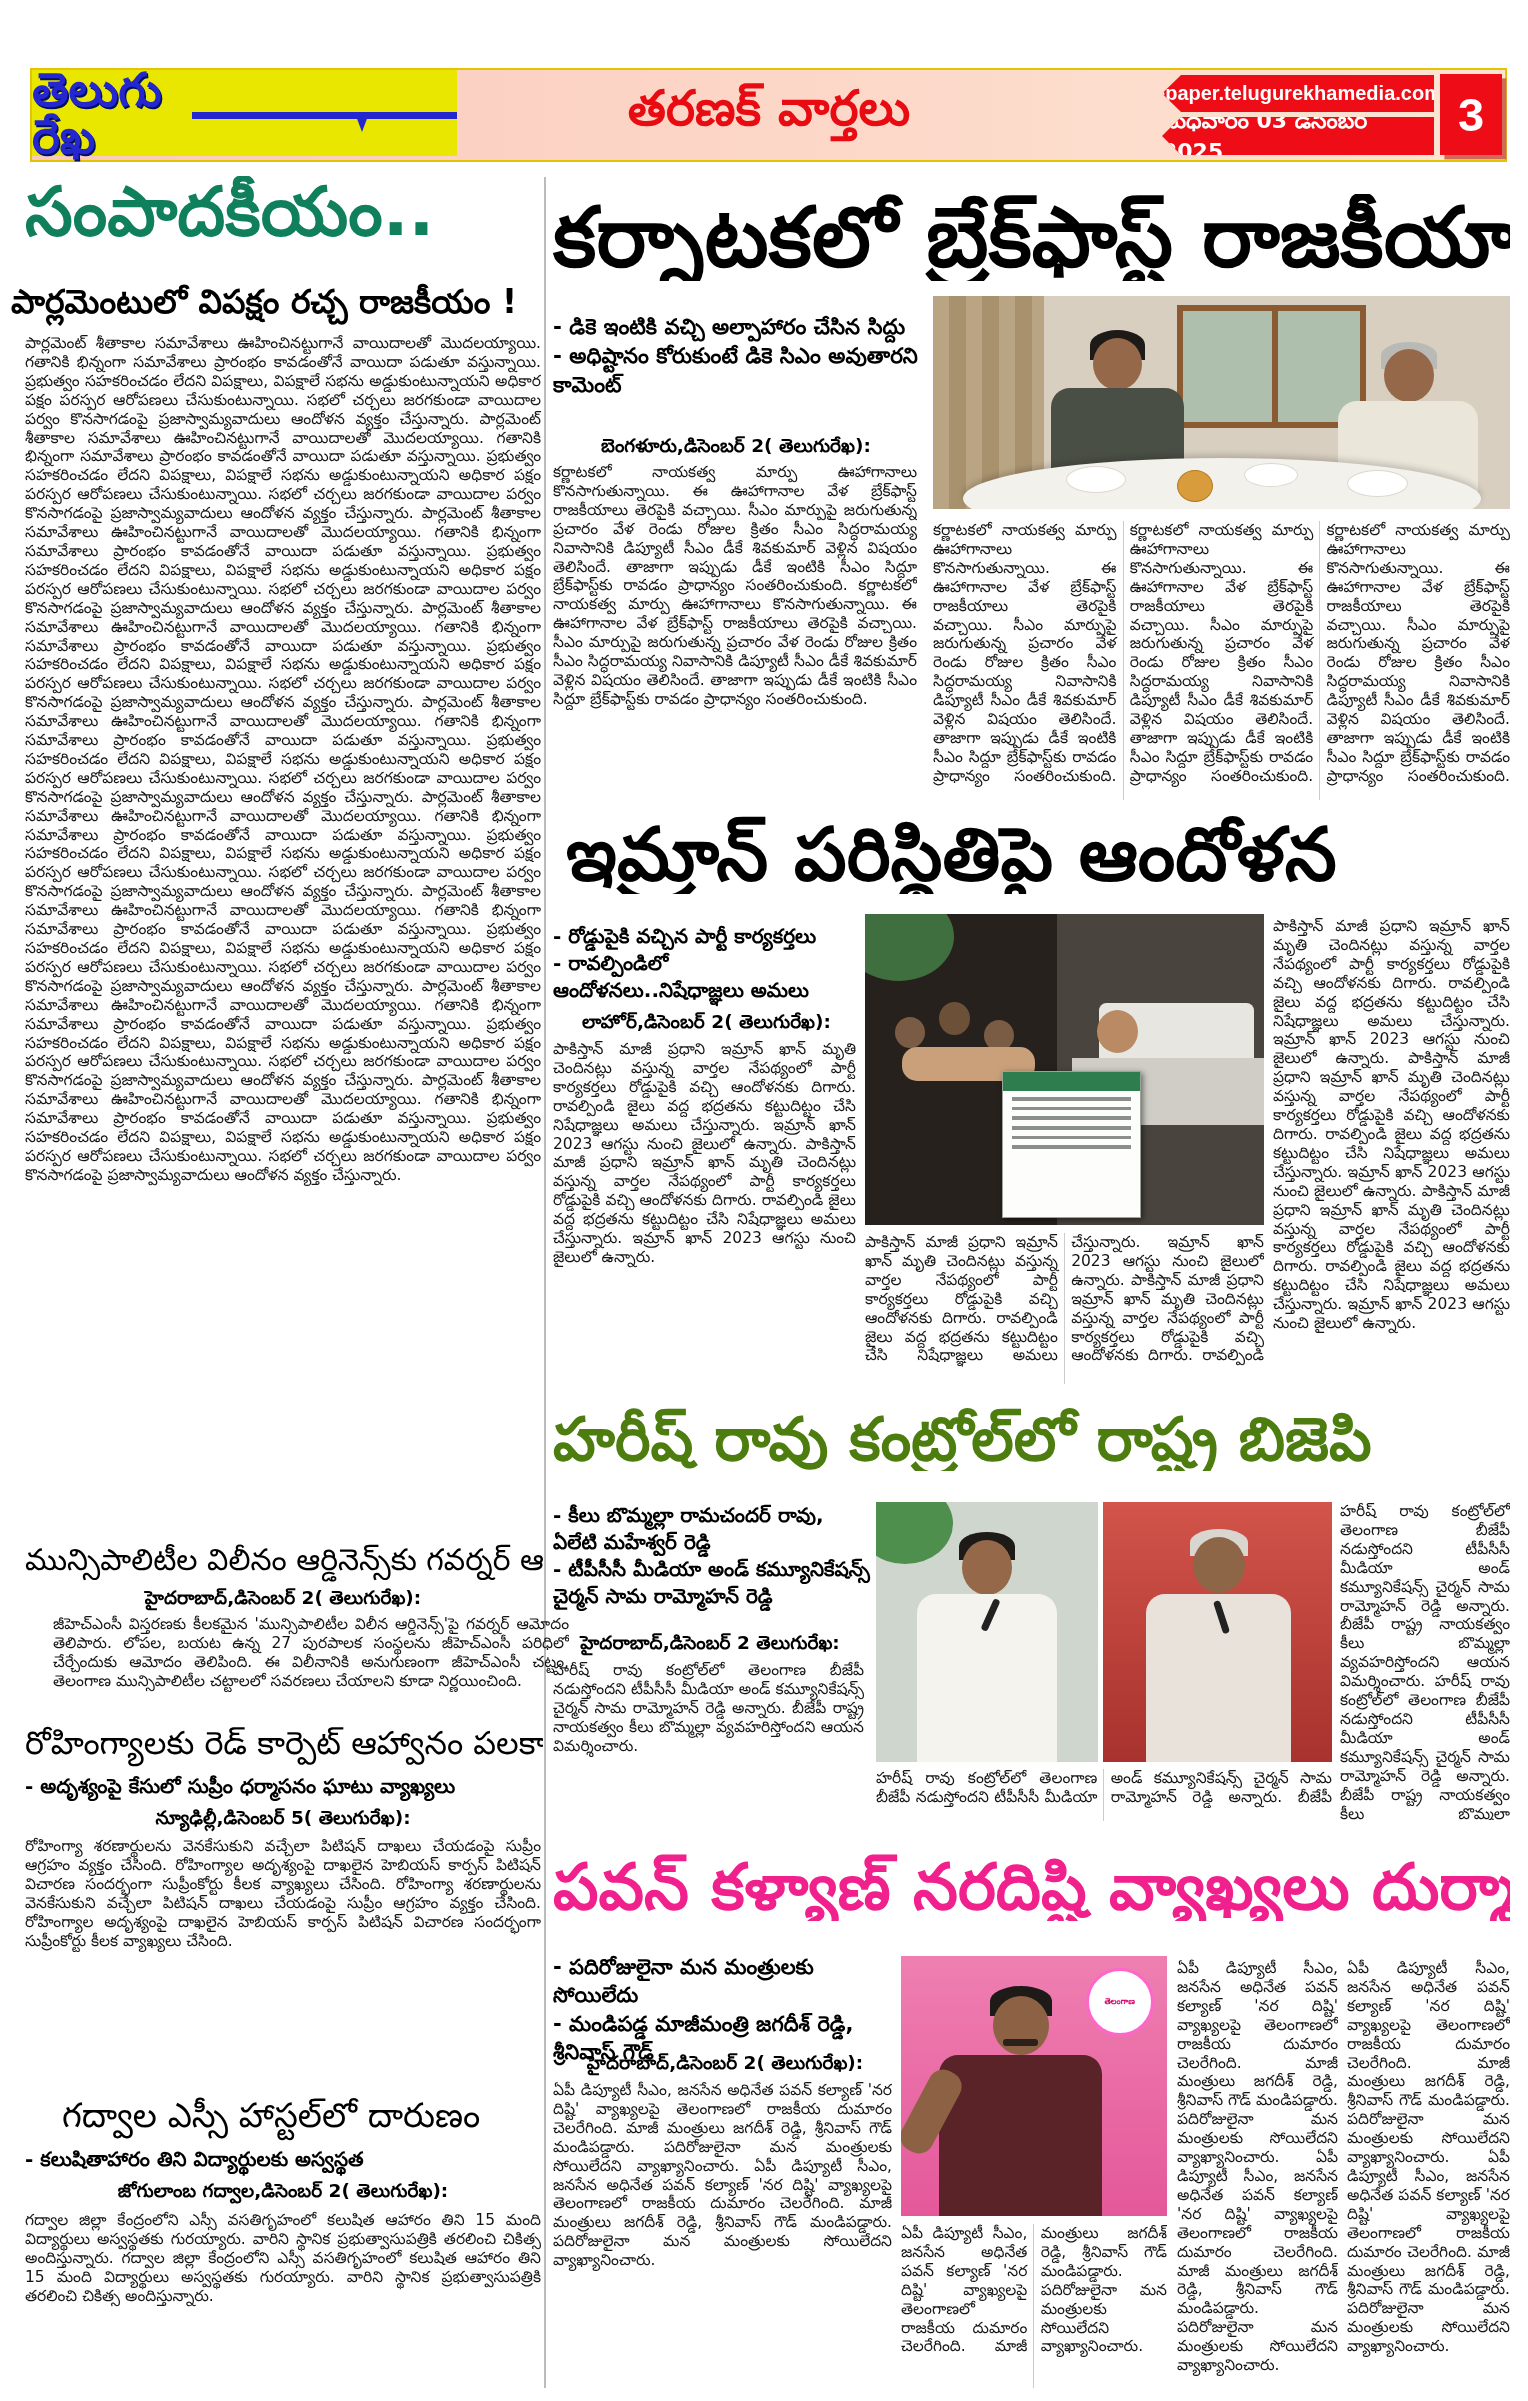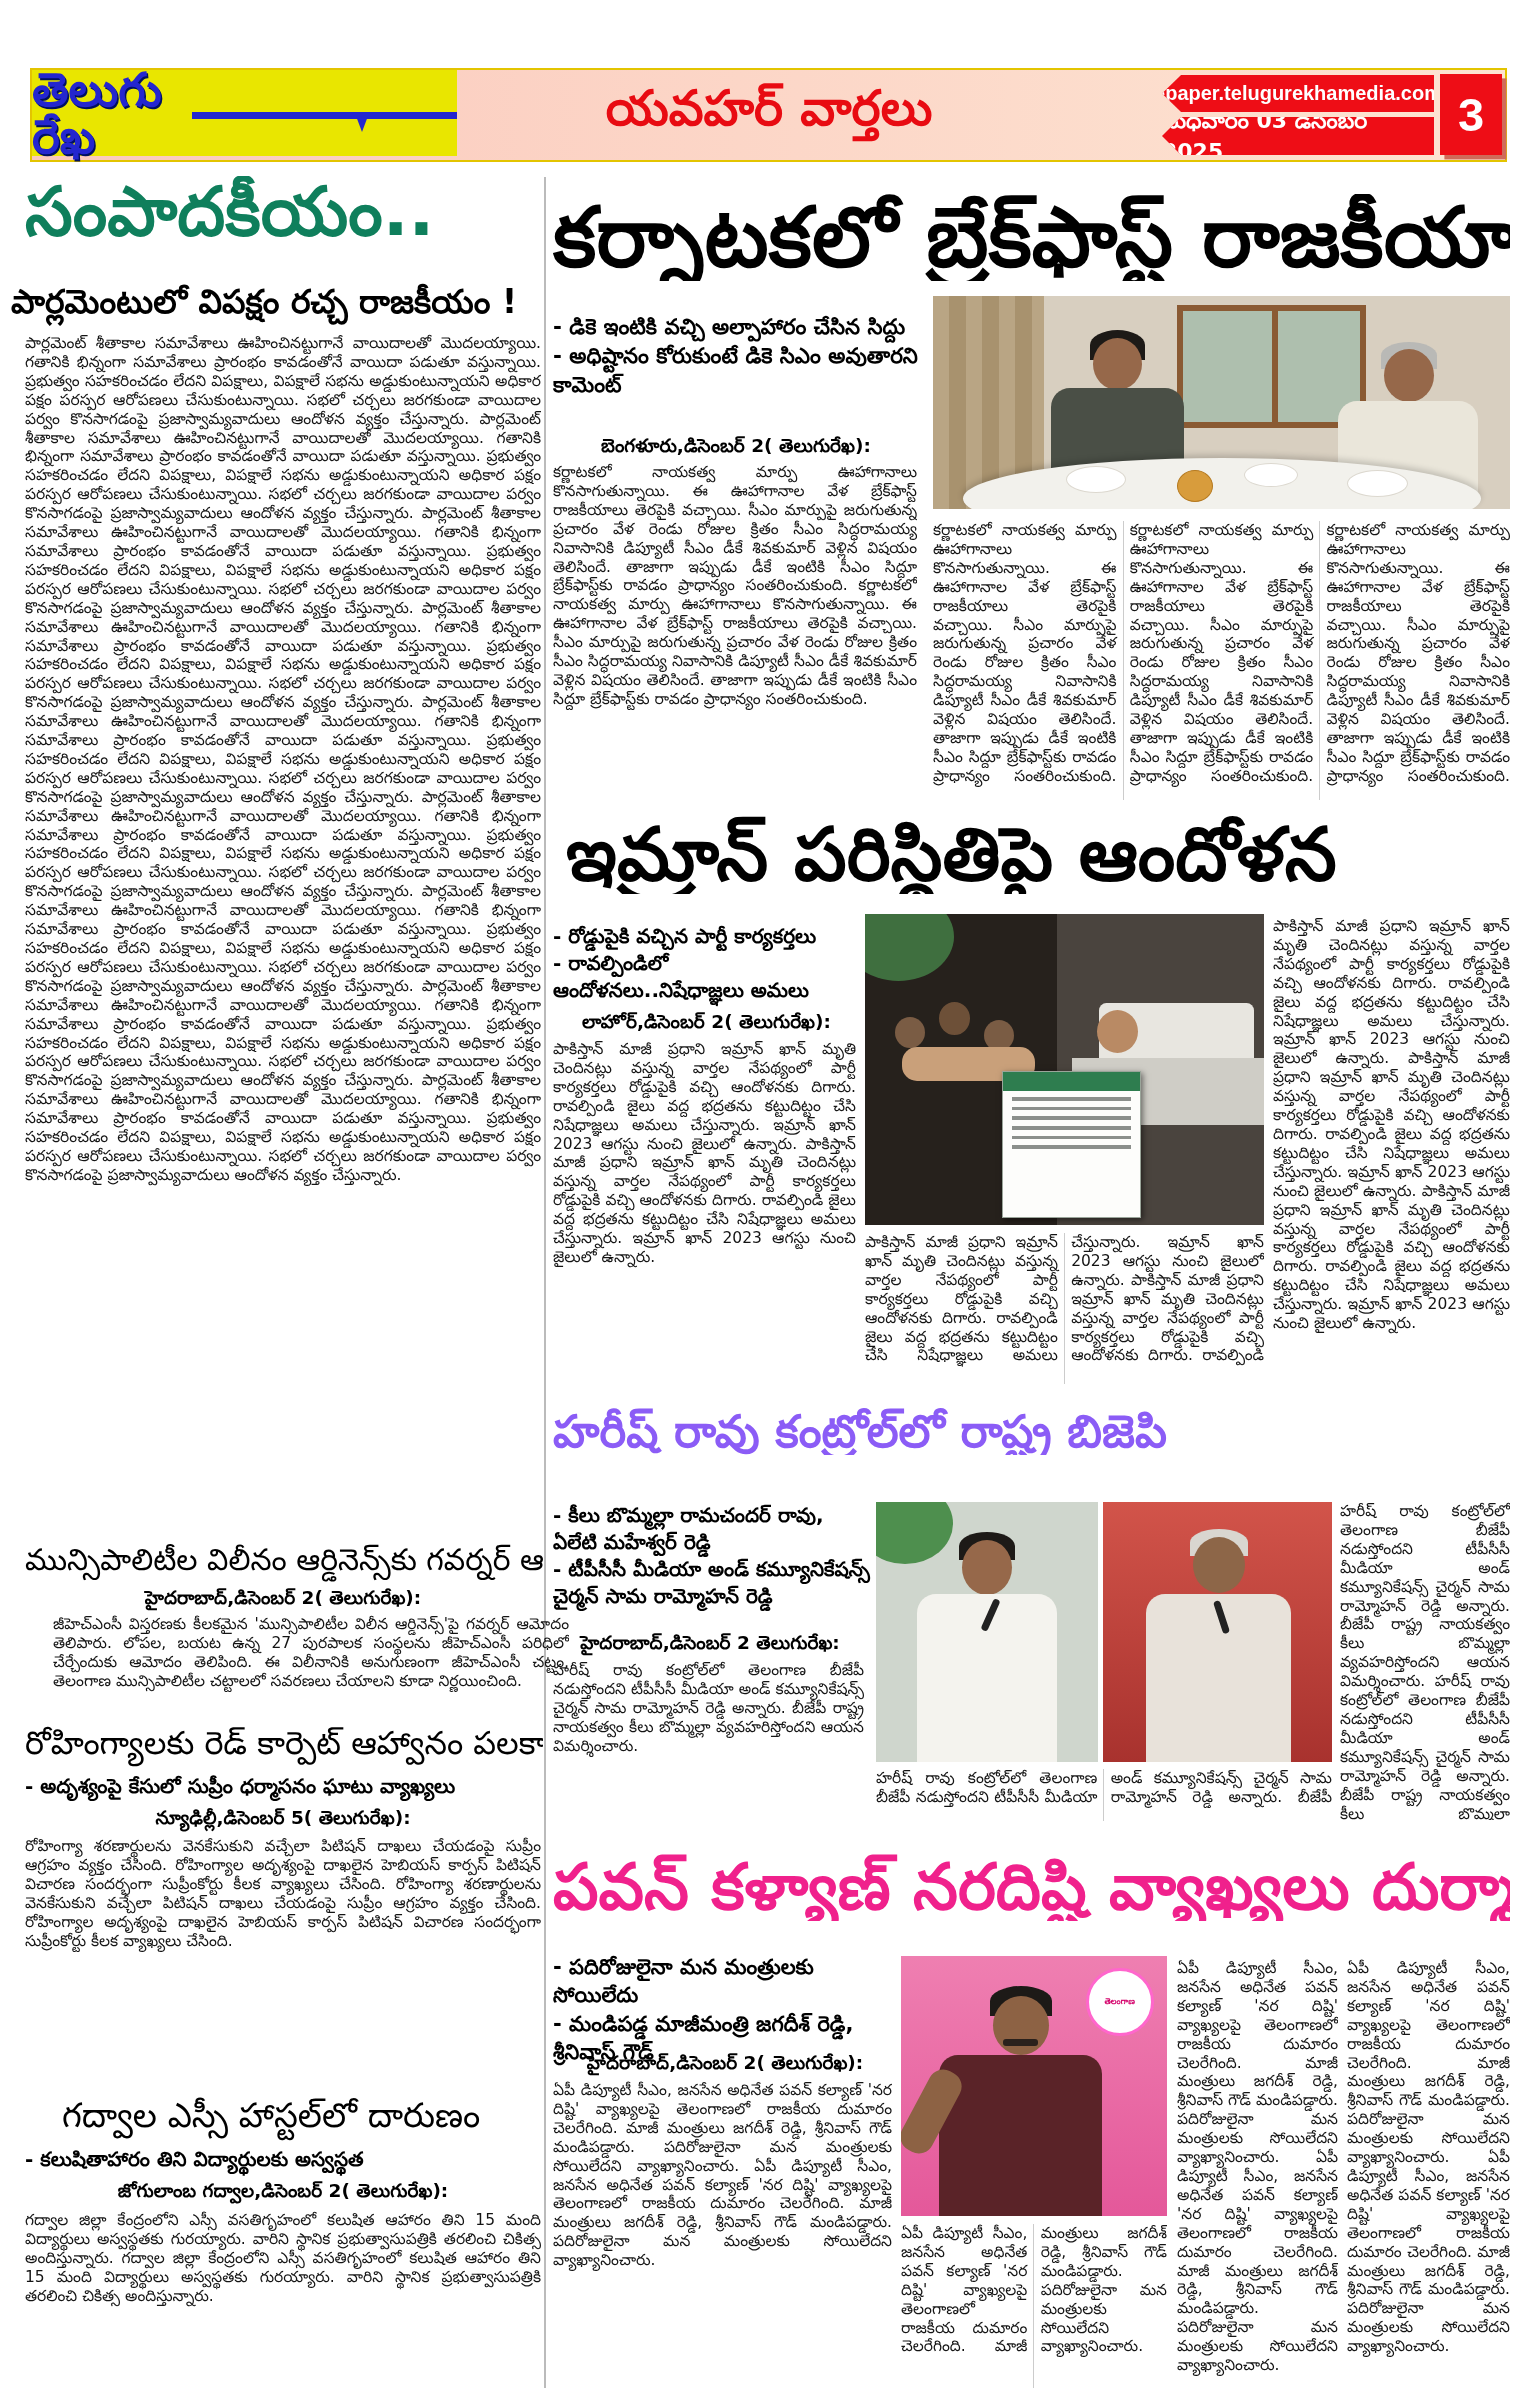--- a/index.html
+++ b/index.html
@@ -27,21 +27,21 @@
   .dateline{font-size:18.5px;font-weight:bold;text-align:center;color:#000;}
   .subhead{font-weight:bold;color:#000;}
   .vrule{width:1.5px;background:#bbb;}
   .cols2{column-count:2;column-gap:13.3px;column-rule:0.7px solid #ccc;}
   .cols3{column-count:3;column-gap:13.3px;column-rule:0.7px solid #ccc;}
   
   .hl{font-weight:bold;line-height:1.05;white-space:nowrap;overflow:hidden;}
   .hl-editorial{font-size:68px;color:#0f7f5c;}
   .hl-karnataka{font-size:83px;color:#000;}
   .hl-imran{font-size:74px;color:#000;margin-left:13px;}
-  .hl-harish{font-size:45px;color:#8b5cf6;}
+  .hl-harish{font-size:60px;color:#4d7c0f;}
   .hl-pawan{font-size:64px;color:#f0218c;}
   .hl-sub{font-size:30px;color:#000;white-space:nowrap;overflow:hidden;}
   
   .photo{overflow:hidden;position:absolute;}
   .ph-k{background:#d8cfc0;}
   .ph-k .curtain{position:absolute;left:0;top:0;width:111px;height:100%;background:repeating-linear-gradient(90deg,#b9a584 0 16.3px,#a8926e 16.3px 33px);}
   .ph-k .window{position:absolute;left:244px;top:9px;width:177px;height:111px;background:#aebfae;border:6.7px solid #8a5a33;}
   .ph-k .winbar{position:absolute;left:50%;top:0;width:6px;height:100%;background:#8a5a33;}
   .person{position:absolute;}
   .head{position:absolute;border-radius:50%;background:#96684a;}
@@ -71,21 +71,21 @@
 
   <div class="abs hdr-frame"></div>
 
   <div class="abs logo-box">
     <div class="logo-text telu">తెలుగు రేఖ</div>
     <div class="logo-rule">
       <div class="logo-nib"></div>
     </div>
   </div>
 
-  <div class="abs section-title telu">యవహర్ వార్తలు</div>
+  <div class="abs section-title telu">తరణక్ వార్తలు</div>
 
   <div class="abs ribbon rib1">
     <span>epaper.telugurekhamedia.com</span>
   </div>
   <div class="abs ribbon rib2 telu">
     <span>బుధవారం 03 డిసెంబర్ 2025</span>
   </div>
   <div class="abs pageno">3</div>
 
   <div class="abs vrule" style="left:544px;top:177px;height:2211px;"></div>

